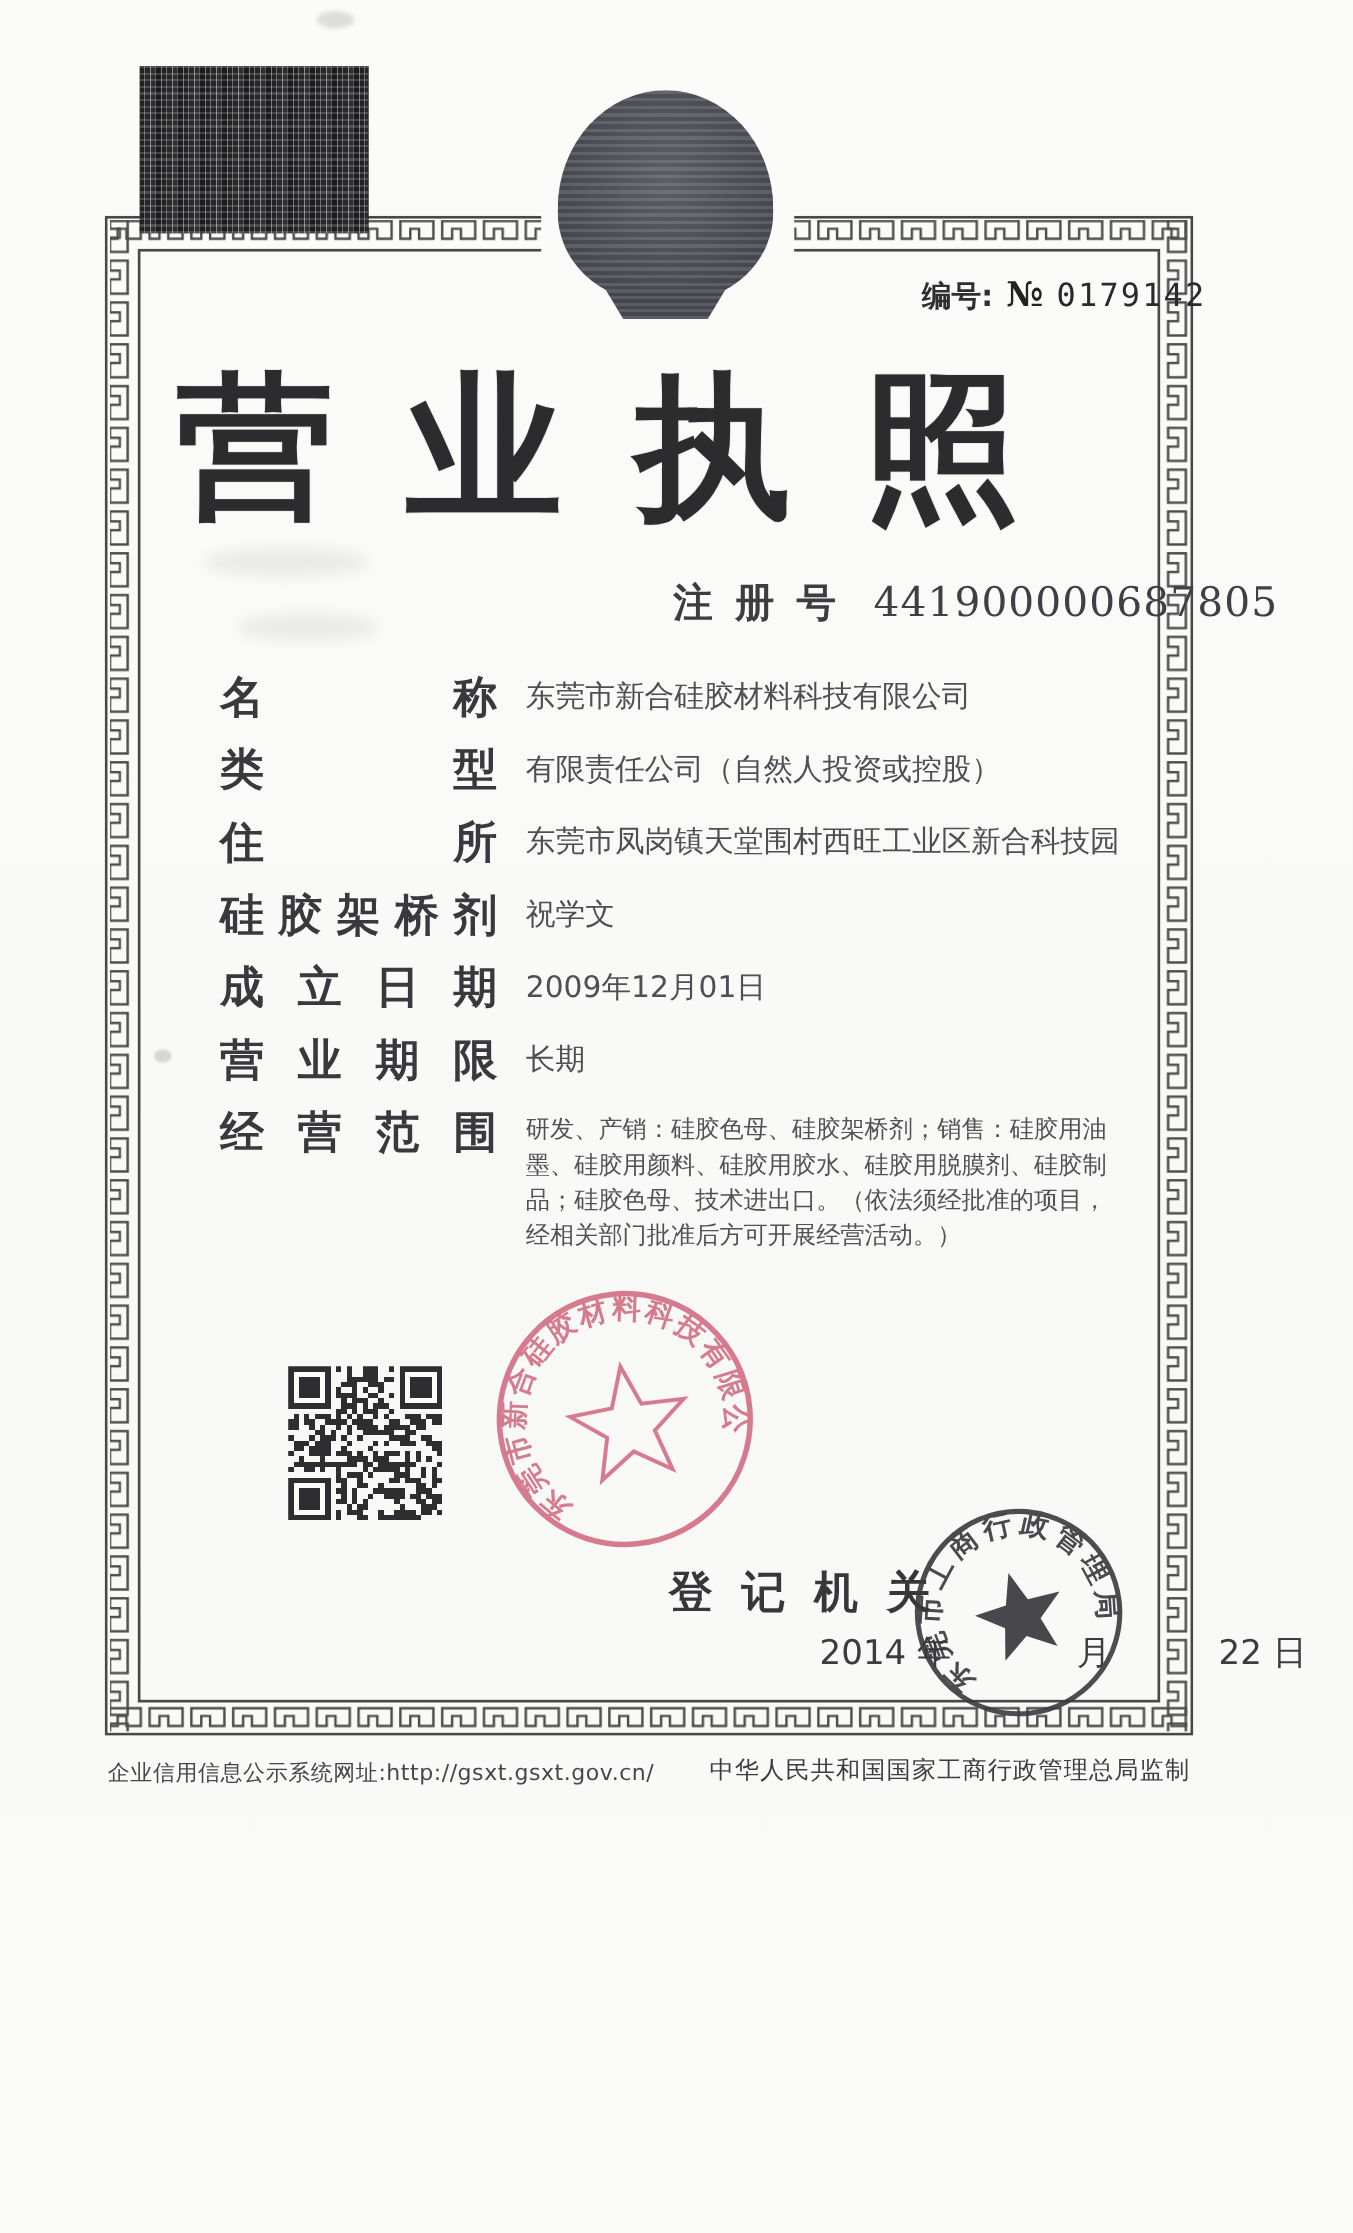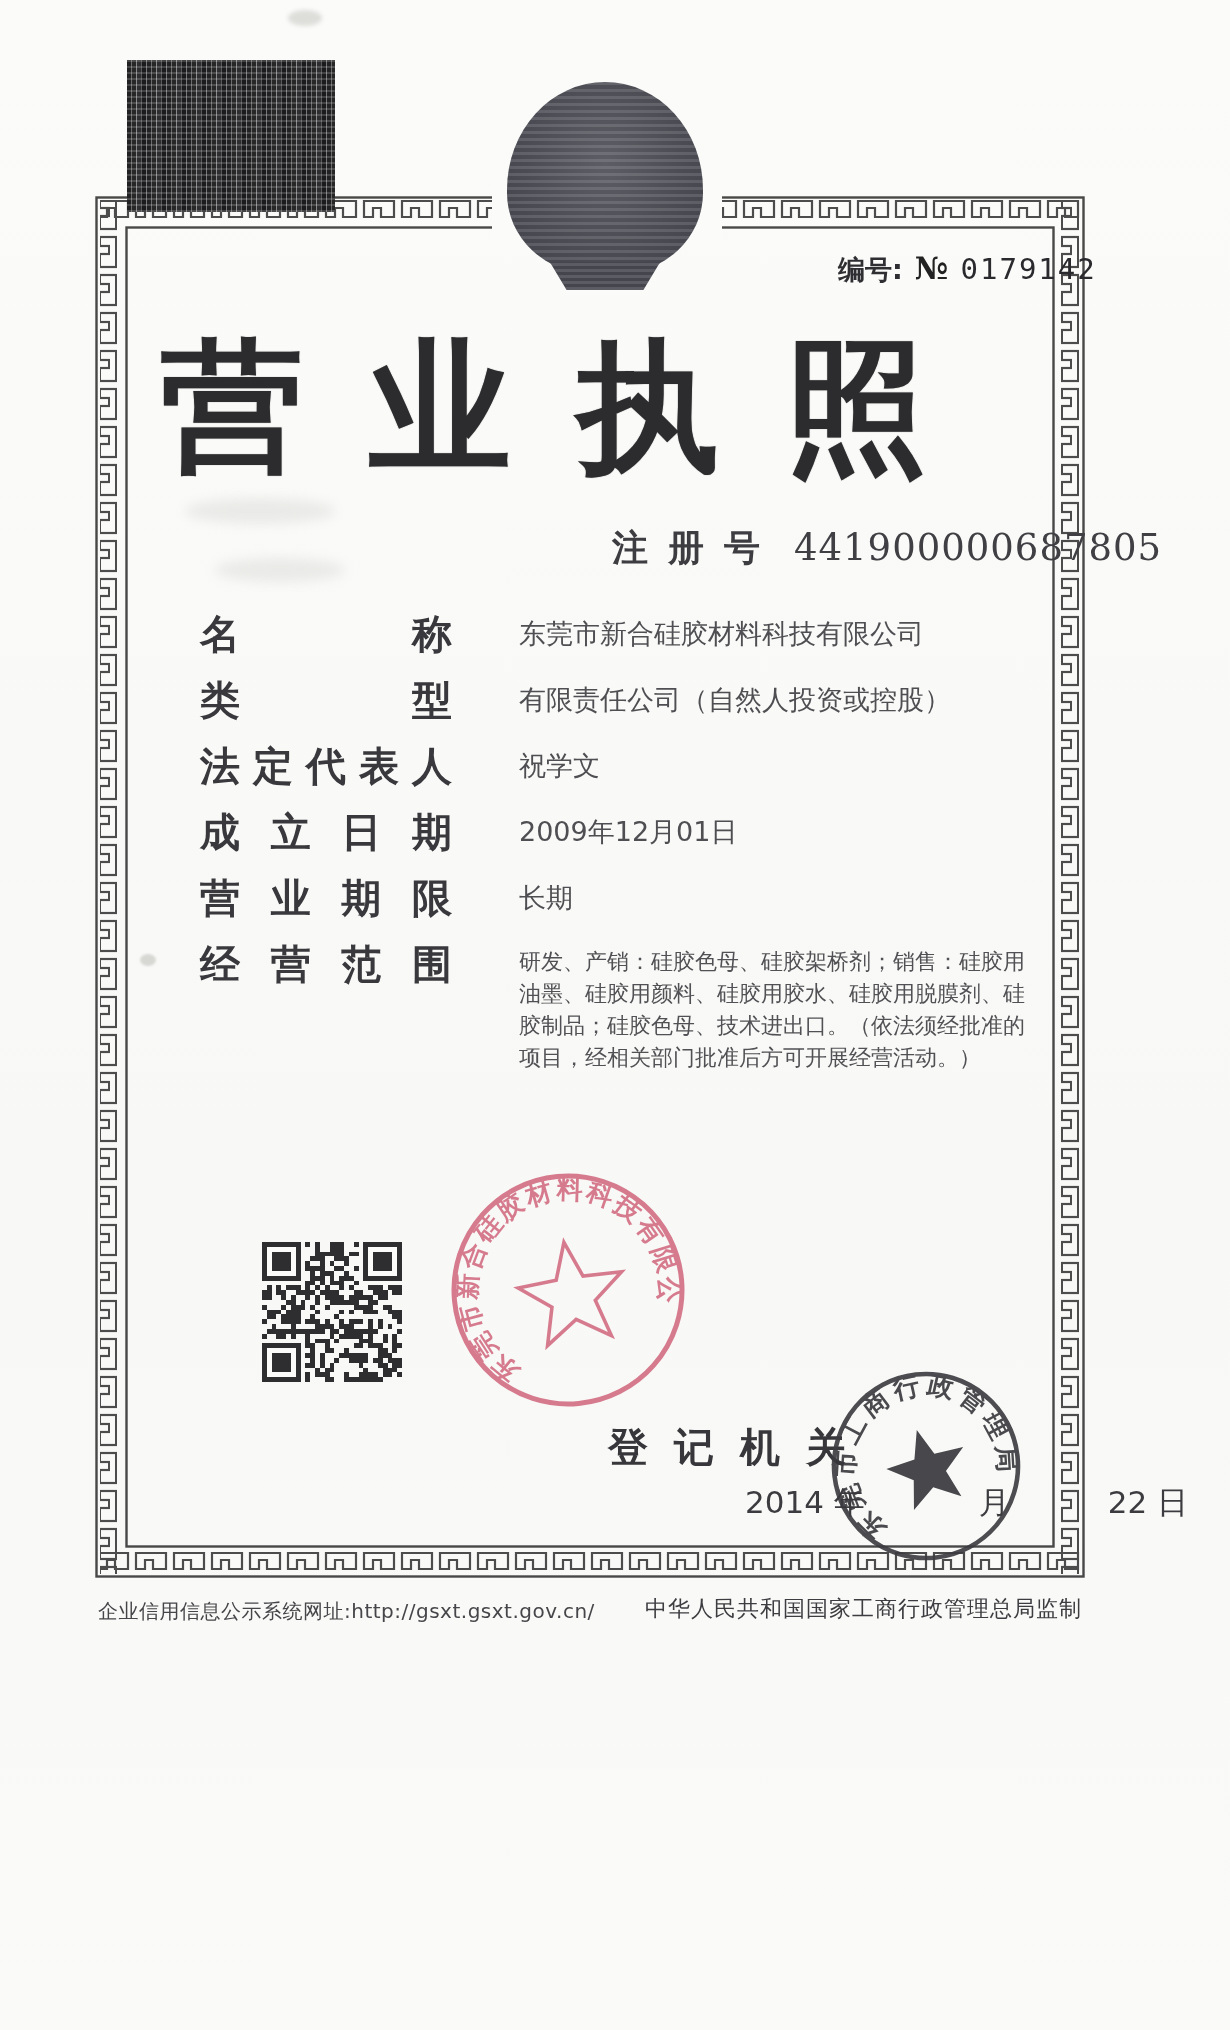--- a/index.html
+++ b/index.html
@@ -58,21 +58,21 @@
     text-align:left; font-size:142px; font-weight:700; color:#2c2c2f;
     letter-spacing:66px; padding-left:66px; line-height:1.25;
     text-shadow:0 0 1px rgba(40,40,40,.6);
   }
   
   .regno { position:absolute; left:612px; top:524px; display:flex; align-items:baseline; }
   .regno .lbl { font-size:36px; font-weight:600; letter-spacing:20px; color:#3d3d41; }
   .regno .val { font-size:37px; font-family:"DejaVu Serif","Liberation Serif",serif; color:#3f3f44; margin-left:14px; letter-spacing:1px; }
   
   .fields { position:absolute; left:200px; top:608px; width:830px; }
-  .frow { display:flex; align-items:flex-start; min-height:52px; margin-bottom:14px;gap:41px; }
+  .frow { display:flex; align-items:flex-start; min-height:52px; margin-bottom:14px; }
   .f-label {
     width:252px; flex:0 0 252px; font-size:40px; font-weight:700; color:#39393d;
     text-align:justify; text-align-last:justify; text-justify:inter-character; line-height:52px;
   }
   .f-value { margin-left:26px; font-size:27px; color:#4f4f53; line-height:52px; }
   .frow.scope .f-value { font-size:22px; line-height:1.45; width:548px; padding-top:8px; color:#515155; }
   
   .qr { position:absolute; left:262px; top:1242px; width:140px; height:140px; filter:blur(.3px); }
   
   .seal-red { position:absolute; left:436px; top:1158px; opacity:.82; filter:blur(.3px); }
@@ -135,21 +135,25 @@
   <div class="fields">
     <div class="frow">
       <div class="f-label">名称</div>
       <div class="f-value">东莞市新合硅胶材料科技有限公司</div>
     </div>
     <div class="frow">
       <div class="f-label">类型</div>
       <div class="f-value">有限责任公司（自然人投资或控股）</div>
     </div>
     <div class="frow">
-      <div class="f-label">法定代表人</div>
+      <div class="f-label">住所</div>
+      <div class="f-value">东莞市凤岗镇天堂围村西旺工业区新合科技园</div>
+    </div>
+    <div class="frow">
+      <div class="f-label">硅胶架桥剂</div>
       <div class="f-value">祝学文</div>
     </div>
     <div class="frow">
       <div class="f-label">成立日期</div>
       <div class="f-value">2009年12月01日</div>
     </div>
     <div class="frow">
       <div class="f-label">营业期限</div>
       <div class="f-value">长期</div>
     </div>

